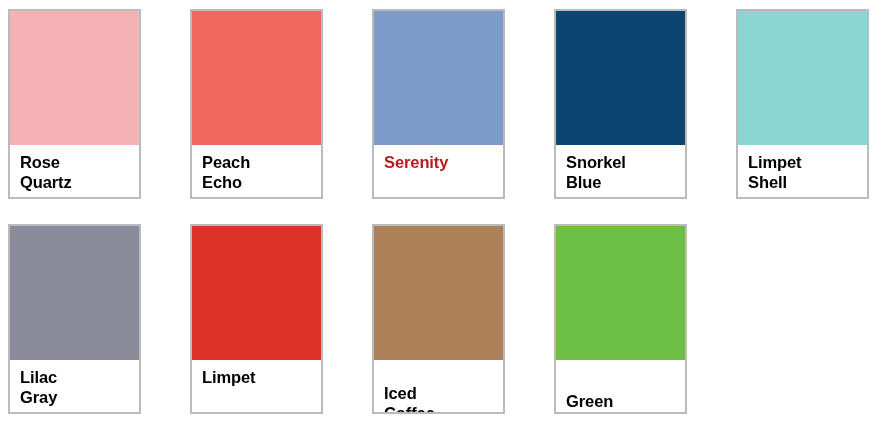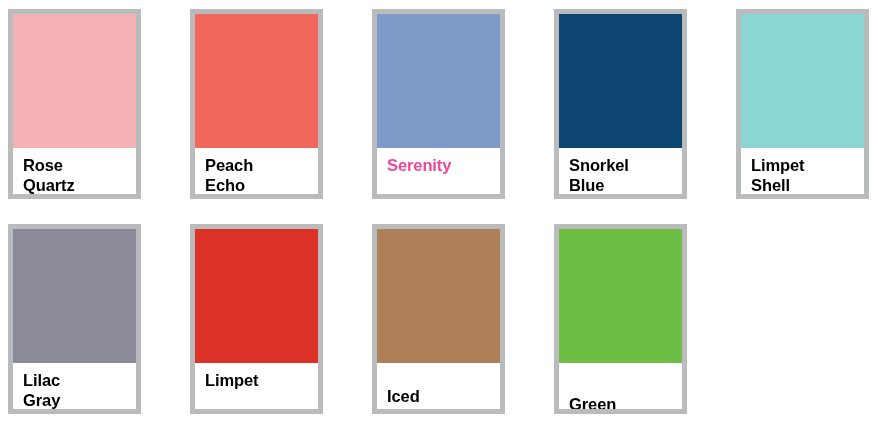--- a/index.html
+++ b/index.html
@@ -25,21 +25,21 @@
     grid-template-rows: repeat(2, 190px);
     column-gap: 49px;
     row-gap: 25px;
     align-content: start;
     justify-content: start;
   }
   .swatch-card {
     width: 133px;
     height: 190px;
     box-sizing: border-box;
-    border: 5px solid #b91c1c;
+    border: 2px solid #b91c1c;
     background: #ffffff;
     display: flex;
     flex-direction: column;
     overflow: hidden;
   }
   .swatch-color {
     width: 100%;
     height: 134px;
     flex: 0 0 134px;
   }
@@ -68,21 +68,21 @@
   </div>
 
   <div class="swatch-card" style="border-color: rgb(185, 187, 189);">
     <div class="swatch-color" style="background-color: rgb(241, 103, 92);"></div>
     <div class="swatch-label" style="color: rgb(0, 0, 0);">Peach
 Echo</div>
   </div>
 
   <div class="swatch-card" style="border-color: rgb(185, 187, 189);">
     <div class="swatch-color" style="background-color: rgb(126, 154, 200);"></div>
-    <div class="swatch-label" style="color: #ec4899;">Serenity</div>
+    <div class="swatch-label" style="color: #b91c1c;">Serenity</div>
   </div>
 
   <div class="swatch-card" style="border-color: rgb(185, 187, 189);">
     <div class="swatch-color" style="background-color: rgb(13, 69, 113);"></div>
     <div class="swatch-label" style="color: rgb(0, 0, 0);">Snorkel
 Blue</div>
   </div>
 
 
   <div class="swatch-card" style="border-color: rgb(185, 187, 189);">

